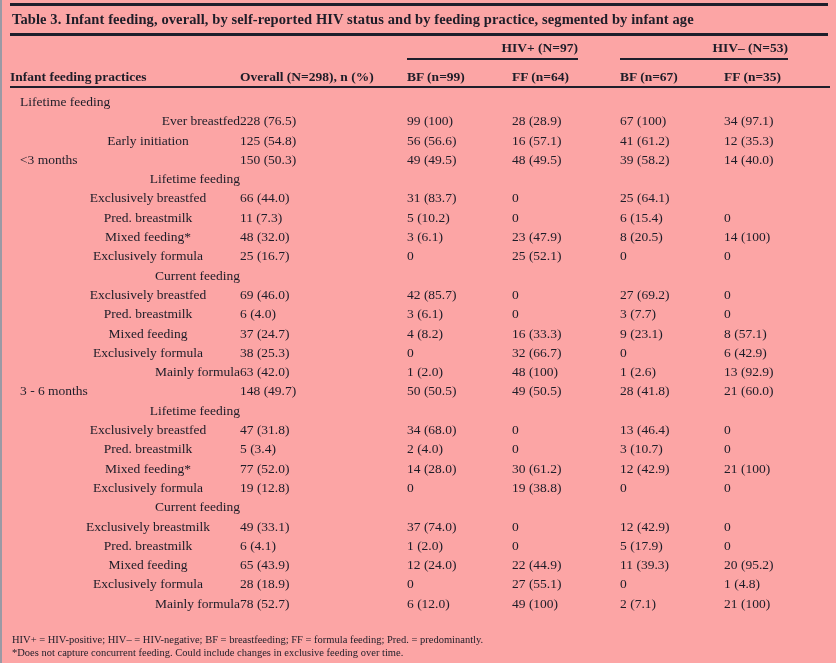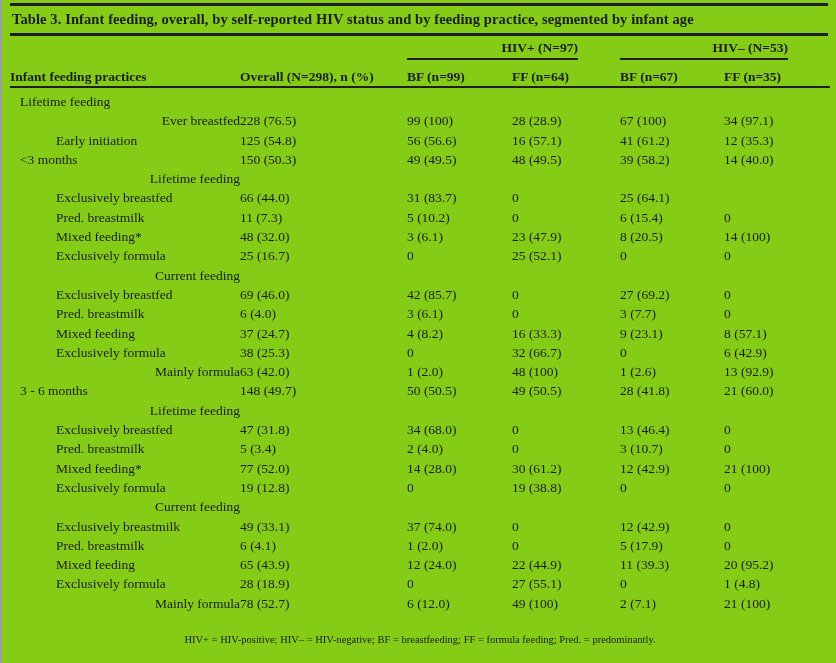--- a/index.html
+++ b/index.html
@@ -1,19 +1,19 @@
 <!DOCTYPE html>
 <html><head>
 <meta charset="utf-8">
 <style>
   html,body{margin:0;padding:0;background:#ffffff;}
   .figure{
     position:relative;
     width:836px;height:663px;
-    background:#84cc16;
+    background:#fca5a5;
     border-left:2px solid #9a9aa5;
     box-sizing:border-box;
     font-family:"Liberation Serif", serif;
     color:#1d1d28;
     overflow:hidden;
   }
   .rule{background:#1e1e2b;margin:0 8px;}
   .rule-top{height:3px;margin-top:3px;}
   .rule-title{height:3px;}
   .table-title{
@@ -40,25 +40,25 @@
     border-bottom:2px solid #1e1e2b;
   }
   tr.colhead-row th{
     height:26px;vertical-align:bottom;
     border-bottom:2.5px solid #1e1e2b;
   }
   th.practices{padding-left:10px;}
   tbody td{height:19.3px;}
   tbody td.lbl.indent-0{padding-left:10px;}
   tbody td.lbl.indent-1{padding-left:28px;text-align:right;}
-  tbody td.lbl.indent-2{padding-left:46px;}
+  tbody td.lbl.indent-2{padding-left:46px;text-align:center;}
   tbody tr:first-child td{padding-top:4px;}
   .footnotes{
     margin:20px 8px 0 10px;
-    font-size:10.5px;line-height:13px;text-align:center;
+    font-size:10.5px;line-height:13px;
   }
 </style>
 </head>
 <body>
 
 <div class="figure">
 
   <div class="rule rule-top"></div>
 
   <div class="table-title">Table 3. Infant feeding, overall, by self-reported HIV status and by feeding practice, segmented by infant age</div>
@@ -308,15 +308,16 @@
           <td>6 (12.0)</td>
           <td>49 (100)</td>
           <td>2 (7.1)</td>
           <td>21 (100)</td>
         </tr>
       </tbody>
   </table>
 
   <div class="footnotes">
     <div>HIV+ = HIV-positive; HIV– = HIV-negative; BF = breastfeeding; FF = formula feeding; Pred. = predominantly.</div>
+    <div>*Does not capture concurrent feeding. Could include changes in exclusive feeding over time.</div>
   </div>
 
 </div>
 
 </body></html>

